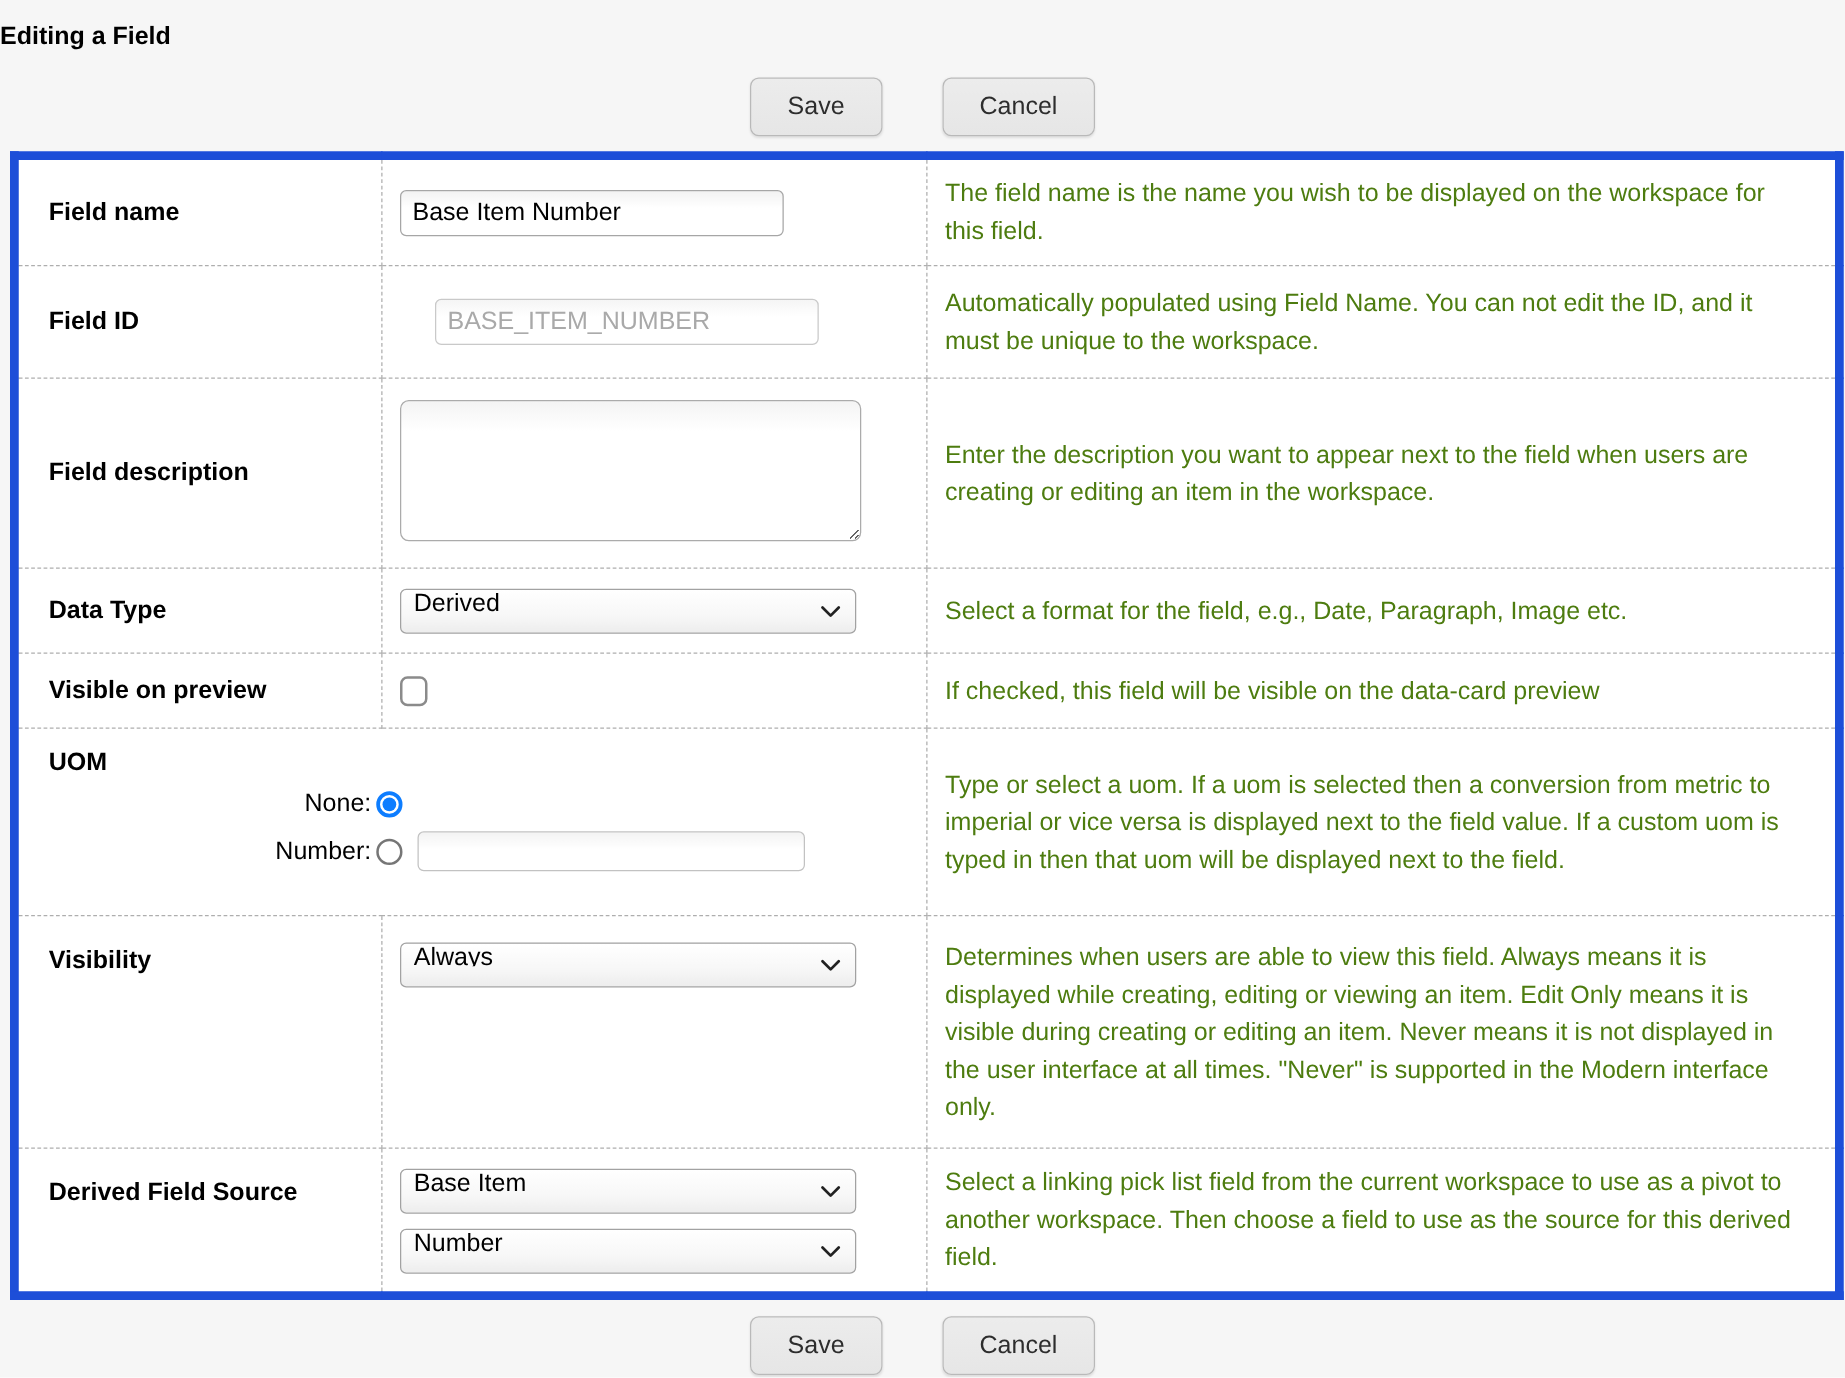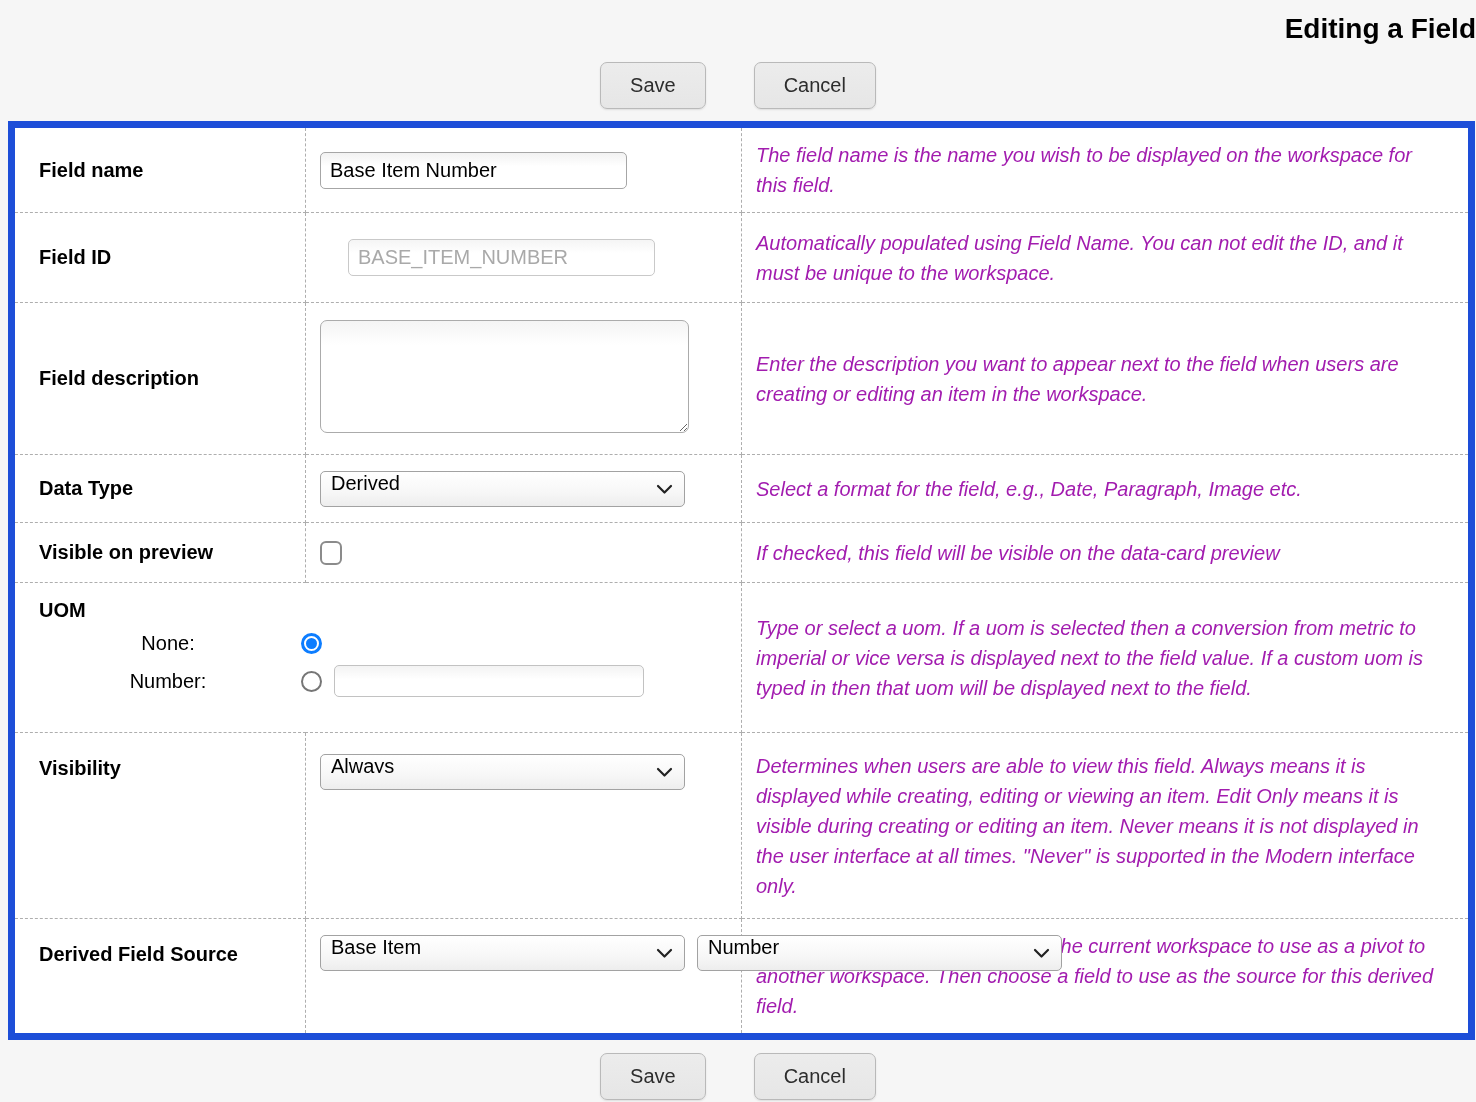--- a/index.html
+++ b/index.html
@@ -7,22 +7,22 @@
   body {
     background: #f6f6f6;
     font-family: "Liberation Sans", sans-serif;
     color: #000;
   }
   .page { width: 1476px; height: 1102px; overflow: hidden; }
 
   
   .page-title {
     padding-top: 17px;
-    text-align: right;
-    font-size: 28px;
+    text-align: left;
+    font-size: 20px;
     font-weight: bold;
     line-height: 24px;
   }
   .btn-row {
     margin-top: 21px;
     display: flex;
     justify-content: center;
     gap: 48px;
   }
   .btn {
@@ -54,23 +54,22 @@
 
   td.label {
     padding-left: 24px;
     font-size: 20px;
     font-weight: bold;
   }
   td.control { padding-left: 14px; }
   td.desc {
     padding: 12px 22px 12px 14px;
     font-size: 20px;
-    font-style: italic;
     line-height: 30px;
-    color: #a21caf;
+    color: #4d7c0f;
   }
 
   tr.r1 td { height: 85px; }
   tr.r2 td { height: 90px; }
   tr.r3 td { height: 152px; }
   tr.r4 td { height: 68px; }
   tr.r5 td { height: 60px; }
   tr.r6 td { height: 150px; }
   tr.r7 td { height: 186px; }
   tr.r8 td { height: 117px; }
@@ -126,42 +125,42 @@
     background: linear-gradient(180deg, #ffffff 0%, #f7f7f7 60%, #ededed 100%);
     outline: none;
   }
   .select-wrap .chev {
     position: absolute;
     right: 12px;
     top: 13px;
     pointer-events: none;
     line-height: 0;
   }
-  .stack { display: flex; flex-direction: row; gap: 12px; }
+  .stack { display: flex; flex-direction: column; gap: 12px; }
 
   .checkbox {
     width: 22px;
     height: 24px;
     border: 2px solid #8b8b8b;
     border-radius: 6px;
     background: #fff;
     cursor: pointer;
   }
 
   
   td.uom-cell { vertical-align: top; padding: 16px 0 0 24px; }
   .uom-title { font-size: 20px; font-weight: bold; }
   .uom-row {
     display: flex;
     align-items: center;
     margin-top: 10px;
   }
   .uom-opt-label {
     width: 262px;
-    text-align: center;
+    text-align: right;
     font-size: 20px;
     padding-right: 4px;
   }
   .radio {
     width: 21px;
     height: 21px;
     border-radius: 50%;
     border: 2px solid #767676;
     background: #fff;
     flex: 0 0 auto;

